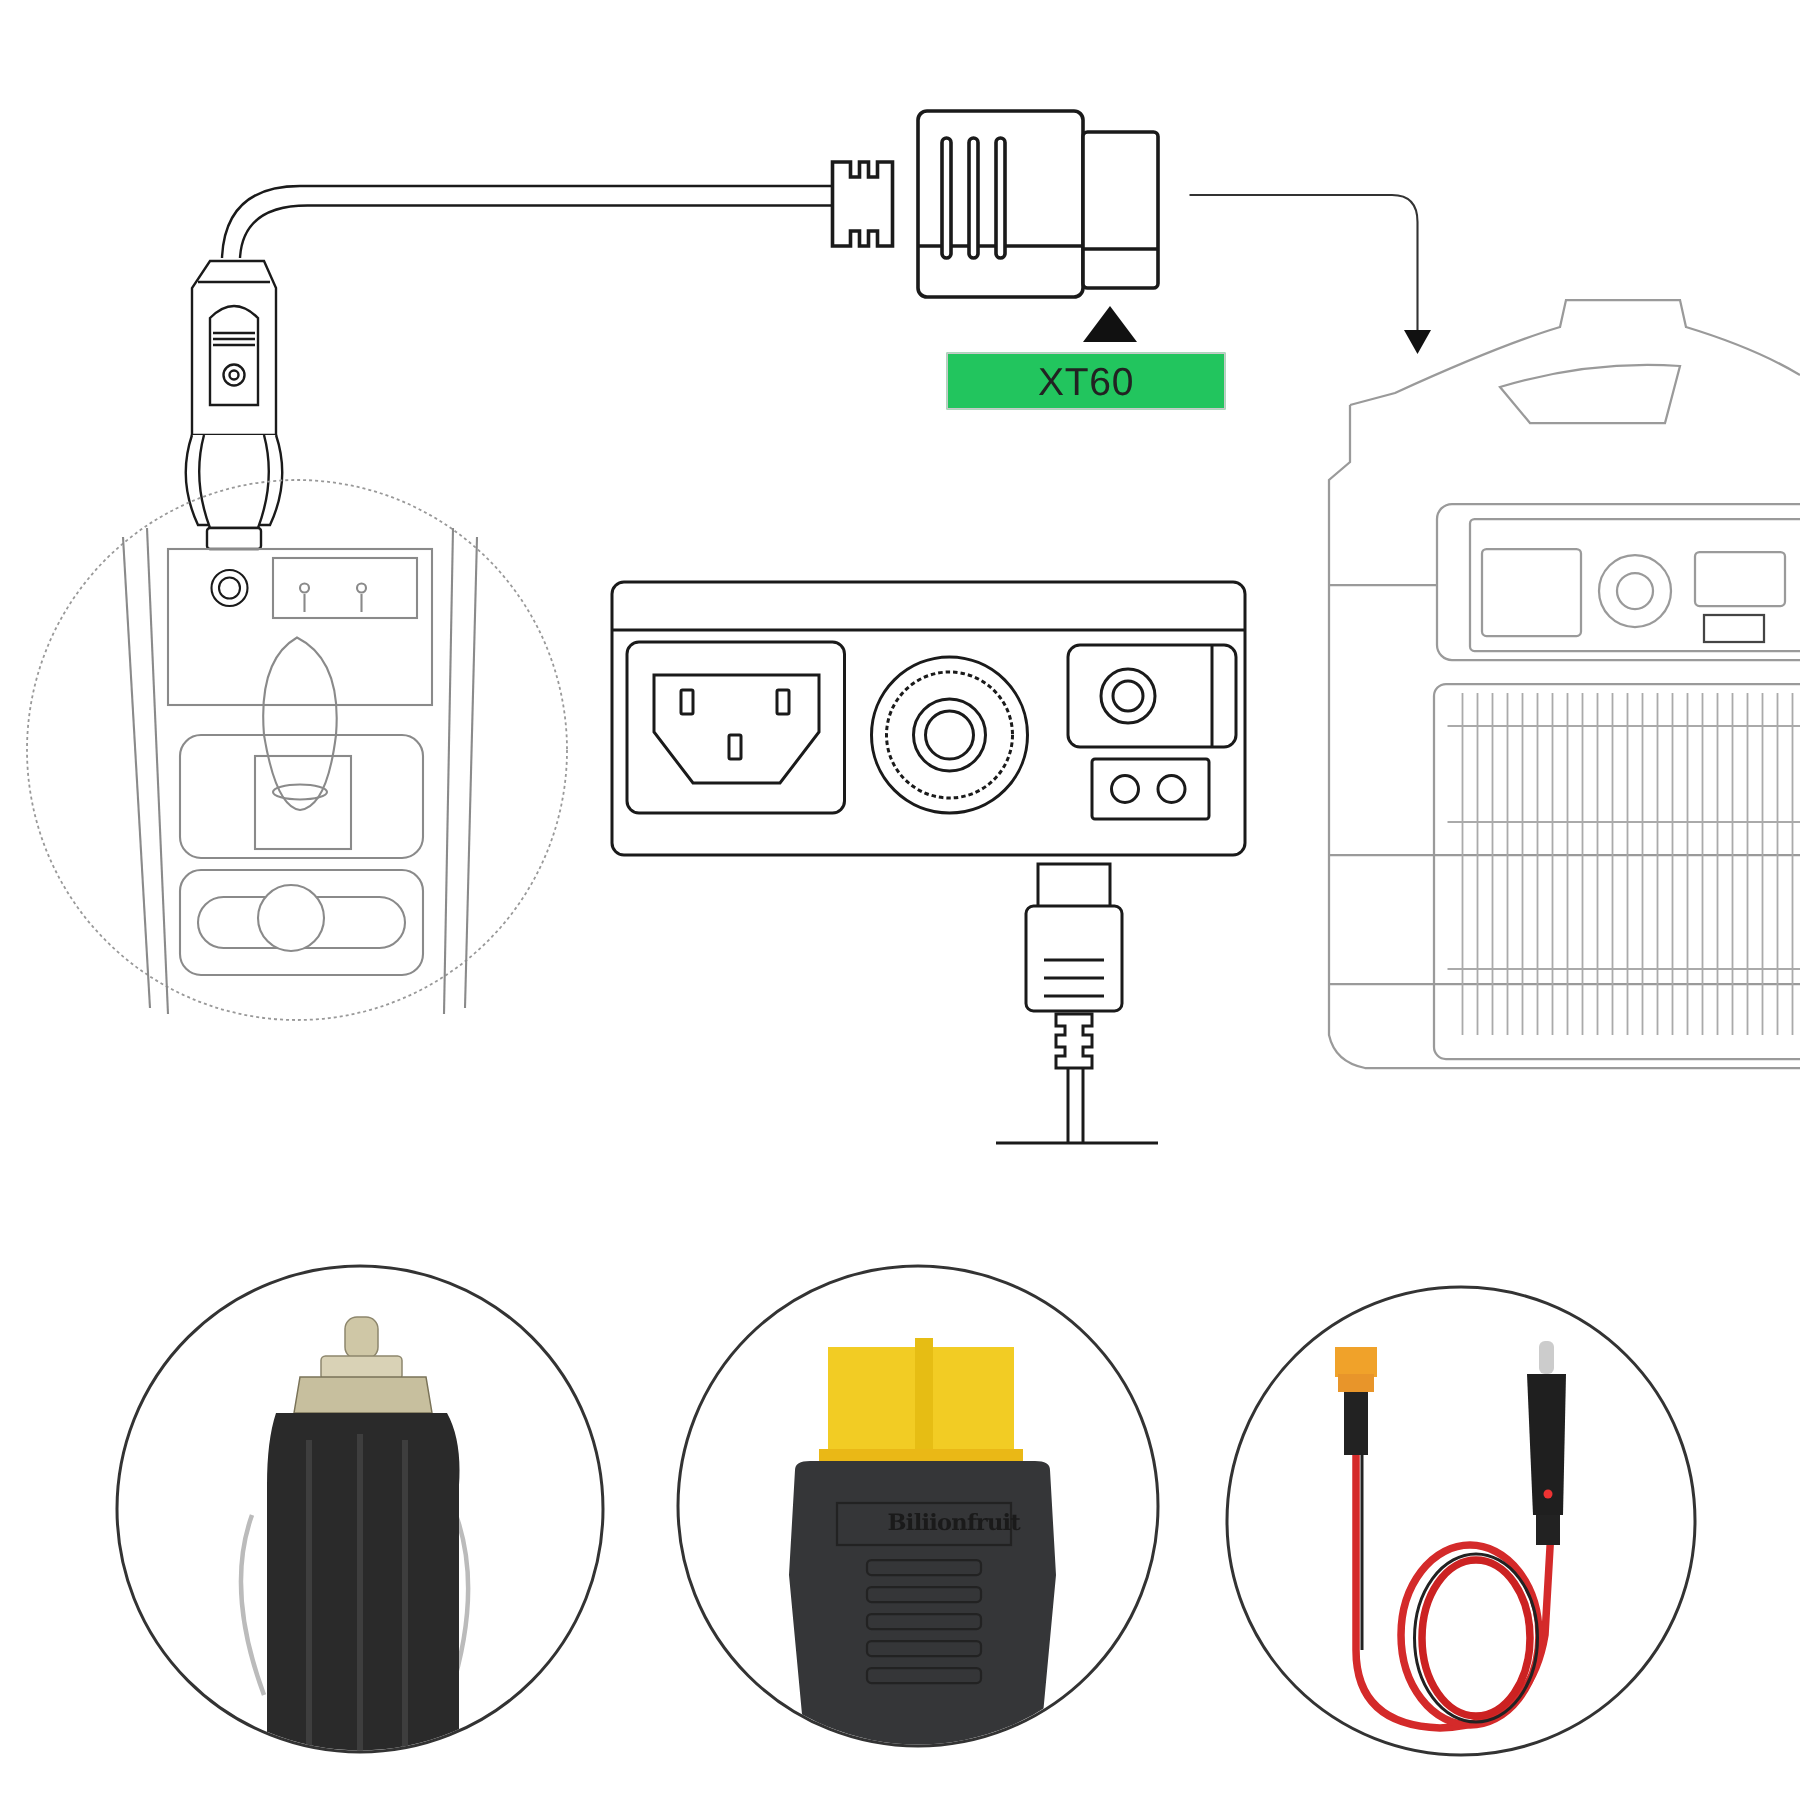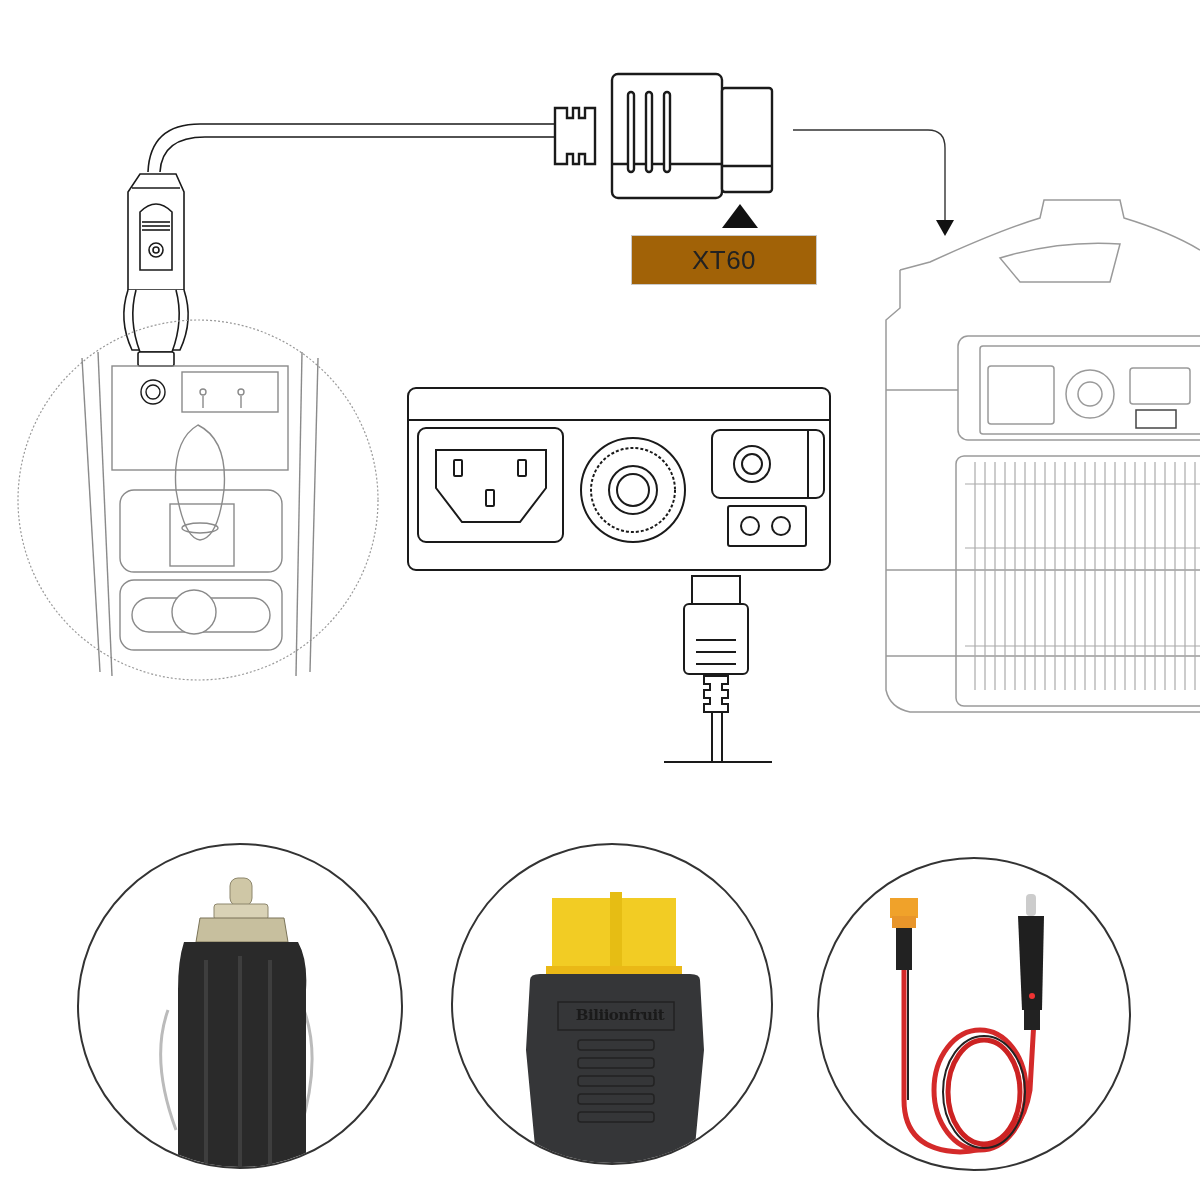--- a/index.html
+++ b/index.html
@@ -1,26 +1,26 @@
 <!DOCTYPE html>
 <html><head>
 <meta charset="utf-8">
 <style>
   html, body { margin:0; padding:0; background:#ffffff; }
   body { width:1200px; height:1200px; position:relative; overflow:hidden;
          font-family:"Liberation Sans", sans-serif; }
   svg { position:absolute; left:0; top:0; }
   .label-box {
-    position:absolute; left:631px; top:235px; width:186px; height:50px;
-    border:1.5px solid #c9c9c9; box-sizing:border-box; background:#a16207;
+    position:absolute; left:631px; top:235px; width:186px; height:38px;
+    border:1.5px solid #c9c9c9; box-sizing:border-box; background:#22c55e;
     display:flex; align-items:center; justify-content:center;
     font-size:26px; color:#222; letter-spacing:0.5px;
   }
   .brand-text {
-    position:absolute; left:560px; top:1006px; width:120px; text-align:center;
+    position:absolute; left:560px; top:1006px; width:120px; text-align:right;
     font-family:"DejaVu Serif", serif; font-weight:bold; font-size:15px;
     color:#1a1a1a; letter-spacing:-0.5px;
   }
 </style>
 </head>
 <body>
 
 <svg width="1200" height="1200" viewBox="0 0 1200 1200" xmlns="http://www.w3.org/2000/svg">
 
   <g fill="none" stroke="#1a1a1a" stroke-width="1.6">

